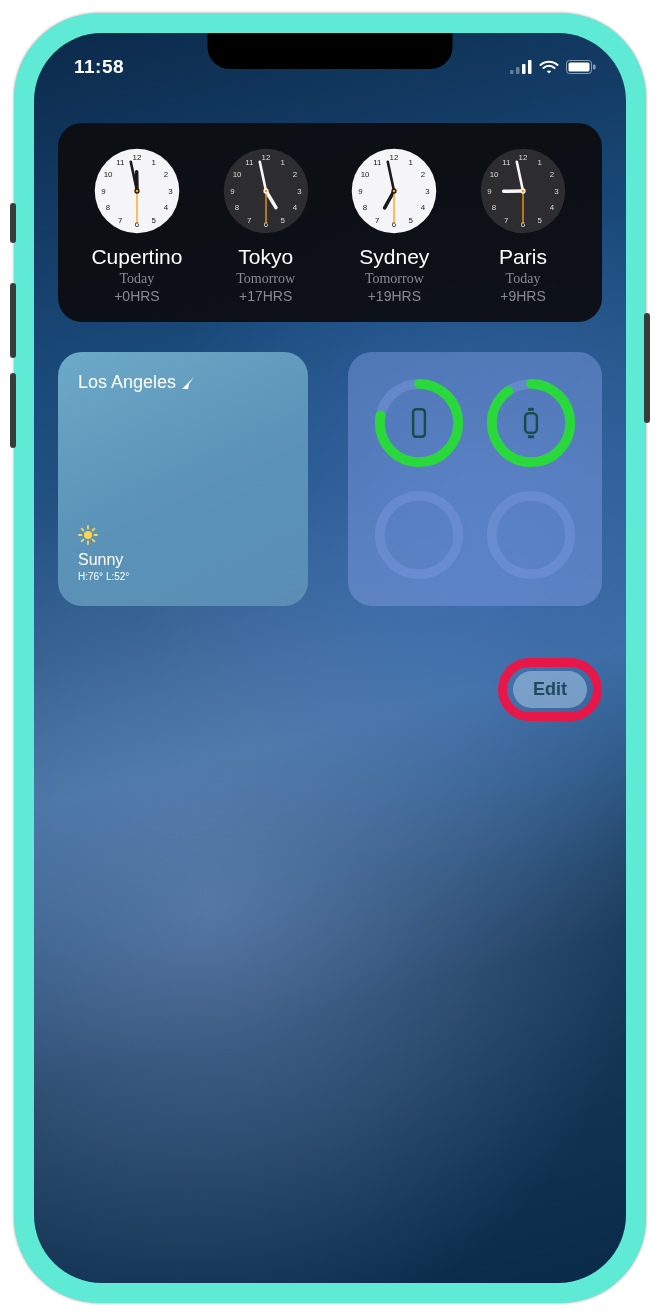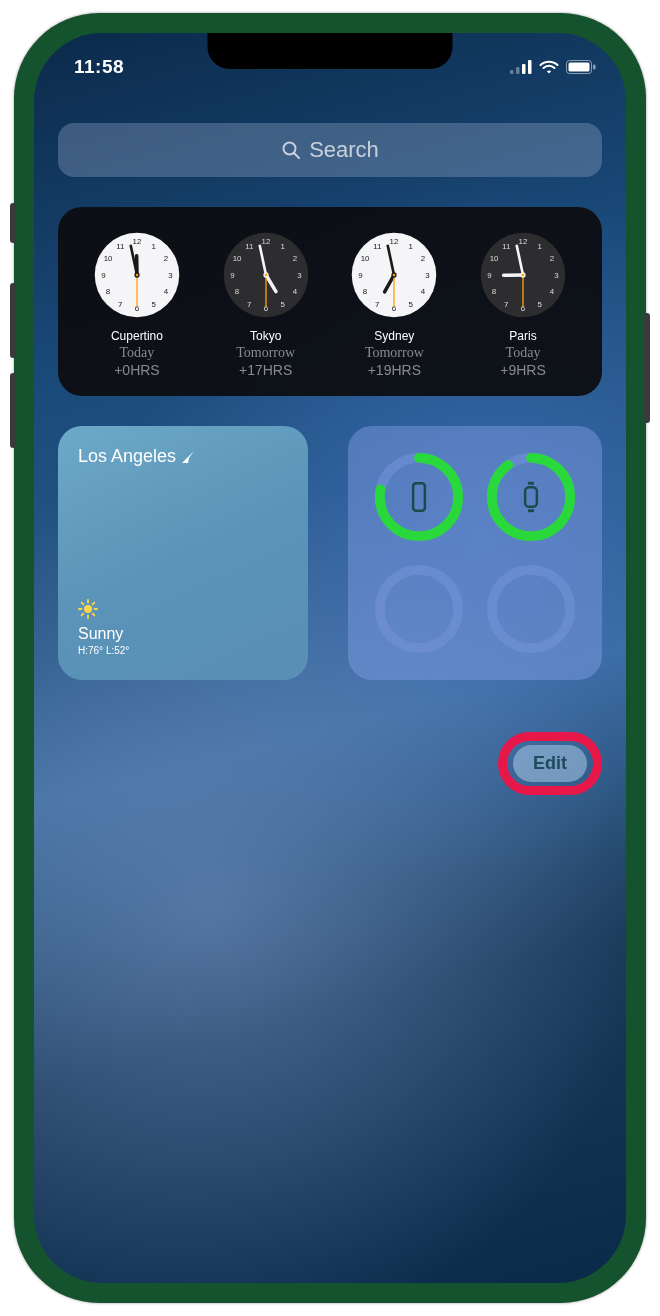--- a/index.html
+++ b/index.html
@@ -8,21 +8,21 @@
     height: 1316px;
     background: #fff;
     font-family: -apple-system, "Helvetica Neue", Helvetica, Arial, sans-serif;
     display: flex;
     align-items: center;
     justify-content: center;
   }
   .device-frame {
     width: 632px;
     height: 1290px;
-    background: #14532d;
+    background: #5eead4;
     border-radius: 85px;
     padding: 20px;
     position: relative;
     box-shadow: 0 0 3px rgba(0,0,0,0.4);
   }
   .side-btn {
     position: absolute;
     background: #3a3a3a;
     border-radius: 3px;
   }
@@ -93,21 +93,21 @@
     justify-content: space-between;
     margin-bottom: 30px;
   }
   .clock-col {
     display: flex;
     flex-direction: column;
     align-items: center;
     width: 24%;
   }
   .clock-face { width: 88px; height: 88px; }
-  .clock-city { font-size: 12px; color: #fff; font-weight: 500; margin-top: 10px; }
+  .clock-city { font-size: 21px; color: #fff; font-weight: 500; margin-top: 10px; }
   .clock-day  { font-size: 14px; color: #8a8a8e; margin-top: 2px; font-family: Liberation Serif, serif; }
   .clock-off  { font-size: 14px; color: #8a8a8e; margin-top: 1px; }
 
   .row2 {
     display: flex;
     gap: 40px;
   }
   .widget-sq {
     flex: 1;
     aspect-ratio: 1;
@@ -185,27 +185,20 @@
         <svg width="30" height="14" viewBox="0 0 30 14">
           <rect x="0.5" y="0.5" width="25" height="13" rx="3" stroke="rgba(255,255,255,0.5)" fill="none"></rect>
           <rect x="2.5" y="2.5" width="21" height="9" rx="1.5" fill="#fff"></rect>
           <rect x="27" y="4.5" width="2.5" height="5" rx="1" fill="rgba(255,255,255,0.5)"></rect>
         </svg>
       </div>
     </div>
 
     <div class="content">
 
-      <div class="search-bar">
-        <svg width="20" height="20" viewBox="0 0 20 20">
-          <circle cx="8.5" cy="8.5" r="6" stroke="rgba(255,255,255,0.7)" stroke-width="2" fill="none"></circle>
-          <line x1="13.5" y1="13.5" x2="18" y2="18" stroke="rgba(255,255,255,0.7)" stroke-width="2" stroke-linecap="round"></line>
-        </svg>
-        <span>Search</span>
-      </div>
 
       <div class="world-clock" id="world-clock">
           <div class="clock-col">
             <svg viewBox="0 0 100 100" class="clock-face">
     <circle cx="50" cy="50" r="48" fill="#f5f5f7"></circle>
     <text x="50" y="15" font-size="9" fill="#1a1a1a" text-anchor="middle" font-family="Arial">12</text>
               <text x="69" y="20.091034656191333" font-size="9" fill="#1a1a1a" text-anchor="middle" font-family="Arial">1</text>
               <text x="82.90896534380867" y="34" font-size="9" fill="#1a1a1a" text-anchor="middle" font-family="Arial">2</text>
               <text x="88" y="53" font-size="9" fill="#1a1a1a" text-anchor="middle" font-family="Arial">3</text>
               <text x="82.90896534380867" y="72" font-size="9" fill="#1a1a1a" text-anchor="middle" font-family="Arial">4</text>

